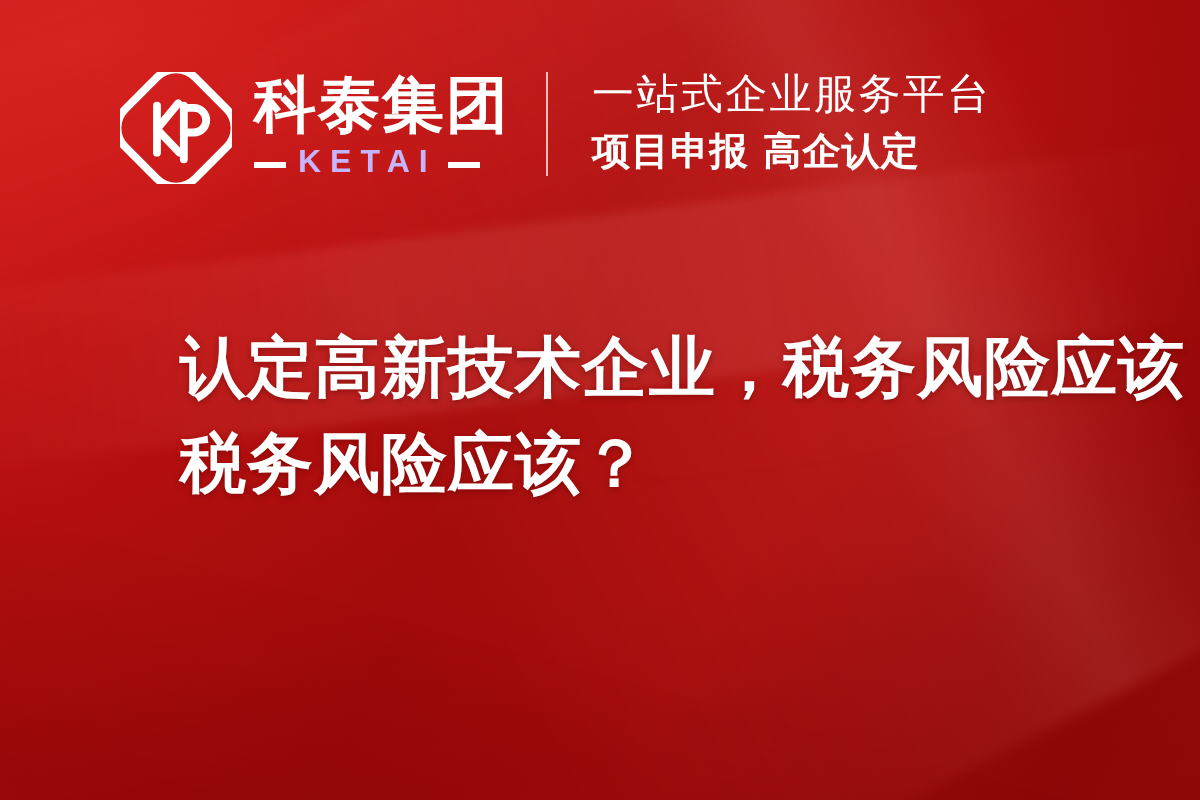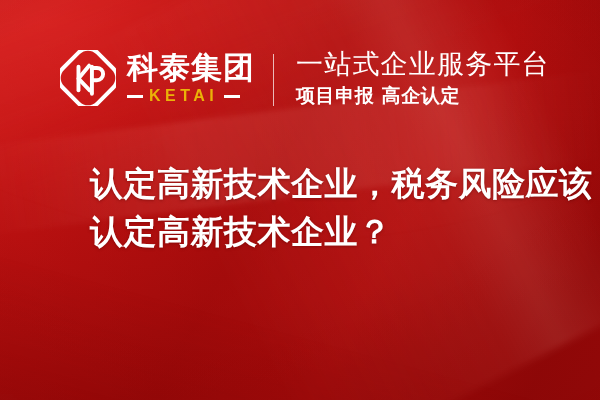--- a/index.html
+++ b/index.html
@@ -89,21 +89,21 @@
     background:
       radial-gradient(130% 110% at 42% 34%, rgba(0,0,0,0) 38%, rgba(90,0,0,0.30) 100%);
   }
 
   
   .header {
     position: absolute;
     left: 60px;
     top: 36px;
     display: flex;
-    align-items: flex-end;
+    align-items: flex-start;
     height: 70px;
   }
   .logo-lockup {
     display: flex;
     align-items: center;
   }
   .logo-mark {
     width: 56px;
     height: 56px;
     flex: 0 0 56px;
@@ -130,42 +130,42 @@
     align-items: center;
     gap: 6px;
   }
   .logo-en .dash {
     display: block;
     width: 16px;
     height: 3px;
     background: #ffffff;
   }
   .logo-en .txt {
-    color: #eab308;
+    color: #c4b5fd;
     font-size: 16px;
     line-height: 1;
     font-weight: 700;
     letter-spacing: 4.5px;
     white-space: nowrap;
   }
   .divider {
     width: 1px;
     height: 52px;
     background: rgba(255,255,255,0.70);
     margin: 0 22px 0 18px;
     flex: 0 0 1px;
   }
   .tagline {
     display: flex;
     flex-direction: column;
     justify-content: center;
   }
   .tagline-main {
     color: #ffffff;
-    font-size: 27px;
+    font-size: 21px;
     line-height: 1.08;
     letter-spacing: 1.2px;
     white-space: nowrap;
     font-family: "DejaVu Sans", "Liberation Sans", sans-serif;
   }
   .tagline-sub {
     margin-top: 7px;
     color: #ffffff;
     font-size: 19px;
     line-height: 1.1;
@@ -232,16 +232,16 @@
 
     <div class="tagline">
       <div class="tagline-main">一站式企业服务平台</div>
       <div class="tagline-sub">项目申报 高企认定</div>
     </div>
 
   </div>
 
   <div class="headline">
     <span class="hl-line">认定高新技术企业，税务风险应该</span>
-    <span class="hl-line">认定高新技术企业？</span>
+    <span class="hl-line">税务风险应该？</span>
   </div>
 
 </div>
 
 </body></html>

